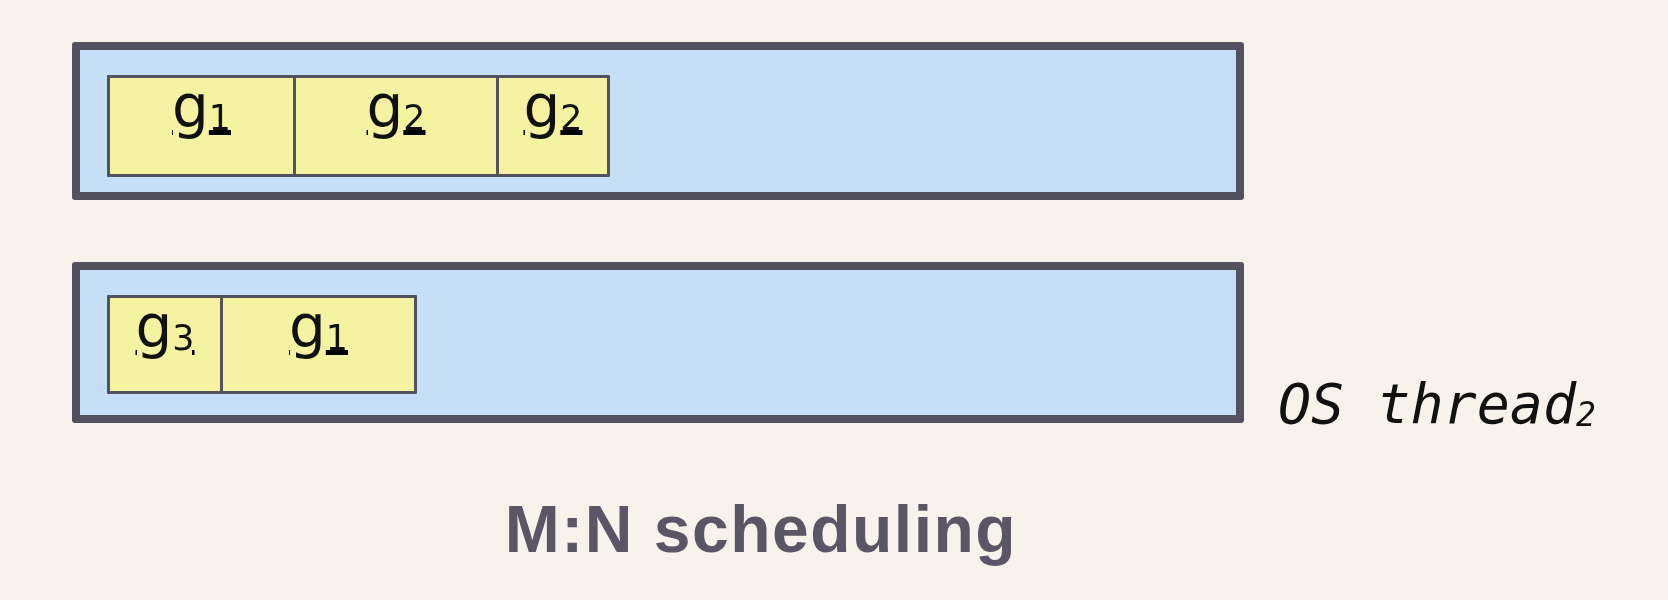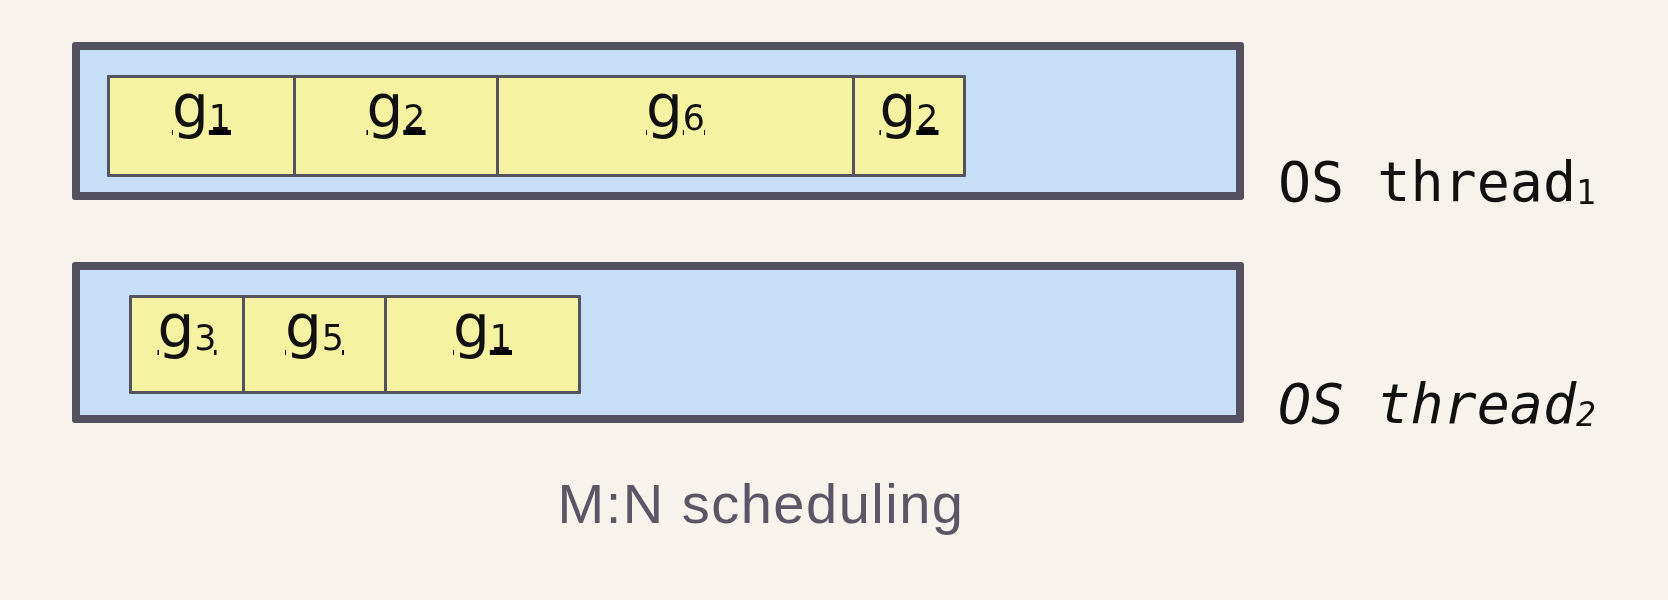--- a/index.html
+++ b/index.html
@@ -25,21 +25,21 @@
   .thread-1 { top: 42px;  height: 158px; }
   .thread-2 { top: 262px; height: 161px; }
   .grow {
     position: absolute;
     left: 27px;
     top: 25px;
     display: flex;
     align-items: stretch;
   }
   .grow-1 { height: 102px; }
-  .grow-2 { height: 99px; margin-left: 22px; }
+  .grow-2 { height: 99px; }
   .gbox {
     box-sizing: border-box;
     background: var(--goroutine-fill, #f5f2a1);
     border: 3px solid var(--goroutine-border, #55525f);
     border-radius: 1px;
     display: flex;
     align-items: flex-start;
     justify-content: center;
     margin-left: -3px;
     text-decoration: underline;
@@ -64,65 +64,58 @@
     font-size: 55px;
     line-height: 1;
     color: var(--ink, #111111);
     white-space: pre;
   }
   .oslabel-1 { top: 155px; }
   .oslabel-2 { top: 377px; font-style: italic; }
   .caption {
     position: absolute;
     left: 761px;
-    top: 476px;
+    top: 496px;
     transform: translateX(-50%);
     font-family: "Liberation Sans", sans-serif;
-    font-weight: 400;
-    font-size: 56px;
+    font-weight: 700;
+    font-size: 66px;
     line-height: 1;
     letter-spacing: 1.5px;
     color: var(--caption-color, #5a5665);
     white-space: pre;
   }
 </style>
 </head>
 <body>
 
 <div class="stage">
 
   <div class="thread thread-1">
     <div class="grow grow-1">
       <div class="gbox" style="width:189px">
         <span class="gtext"><span>g</span><sub>1</sub></span>
       </div>
       <div class="gbox" style="width:206px">
         <span class="gtext"><span>g</span><sub>2</sub></span>
       </div>
-      <div class="gbox" style="width:359px">
-        <span class="gtext"><span>g</span><sub>6</sub></span>
-      </div>
       <div class="gbox" style="width:114px">
         <span class="gtext"><span>g</span><sub>2</sub></span>
       </div>
     </div>
   </div>
 
   <div class="thread thread-2">
     <div class="grow grow-2">
       <div class="gbox" style="width:116px">
         <span class="gtext"><span>g</span><sub>3</sub></span>
       </div>
-      <div class="gbox" style="width:145px">
-        <span class="gtext"><span>g</span><sub>5</sub></span>
-      </div>
       <div class="gbox" style="width:197px">
         <span class="gtext"><span>g</span><sub>1</sub></span>
       </div>
     </div>
   </div>
 
-  <div class="oslabel oslabel-1"><span>OS thread</span><sub>1</sub></div>
   <div class="oslabel oslabel-2"><span>OS thread</span><sub>2</sub></div>
 
   <div class="caption">M:N scheduling</div>
 
 </div>
 
 </body></html>

